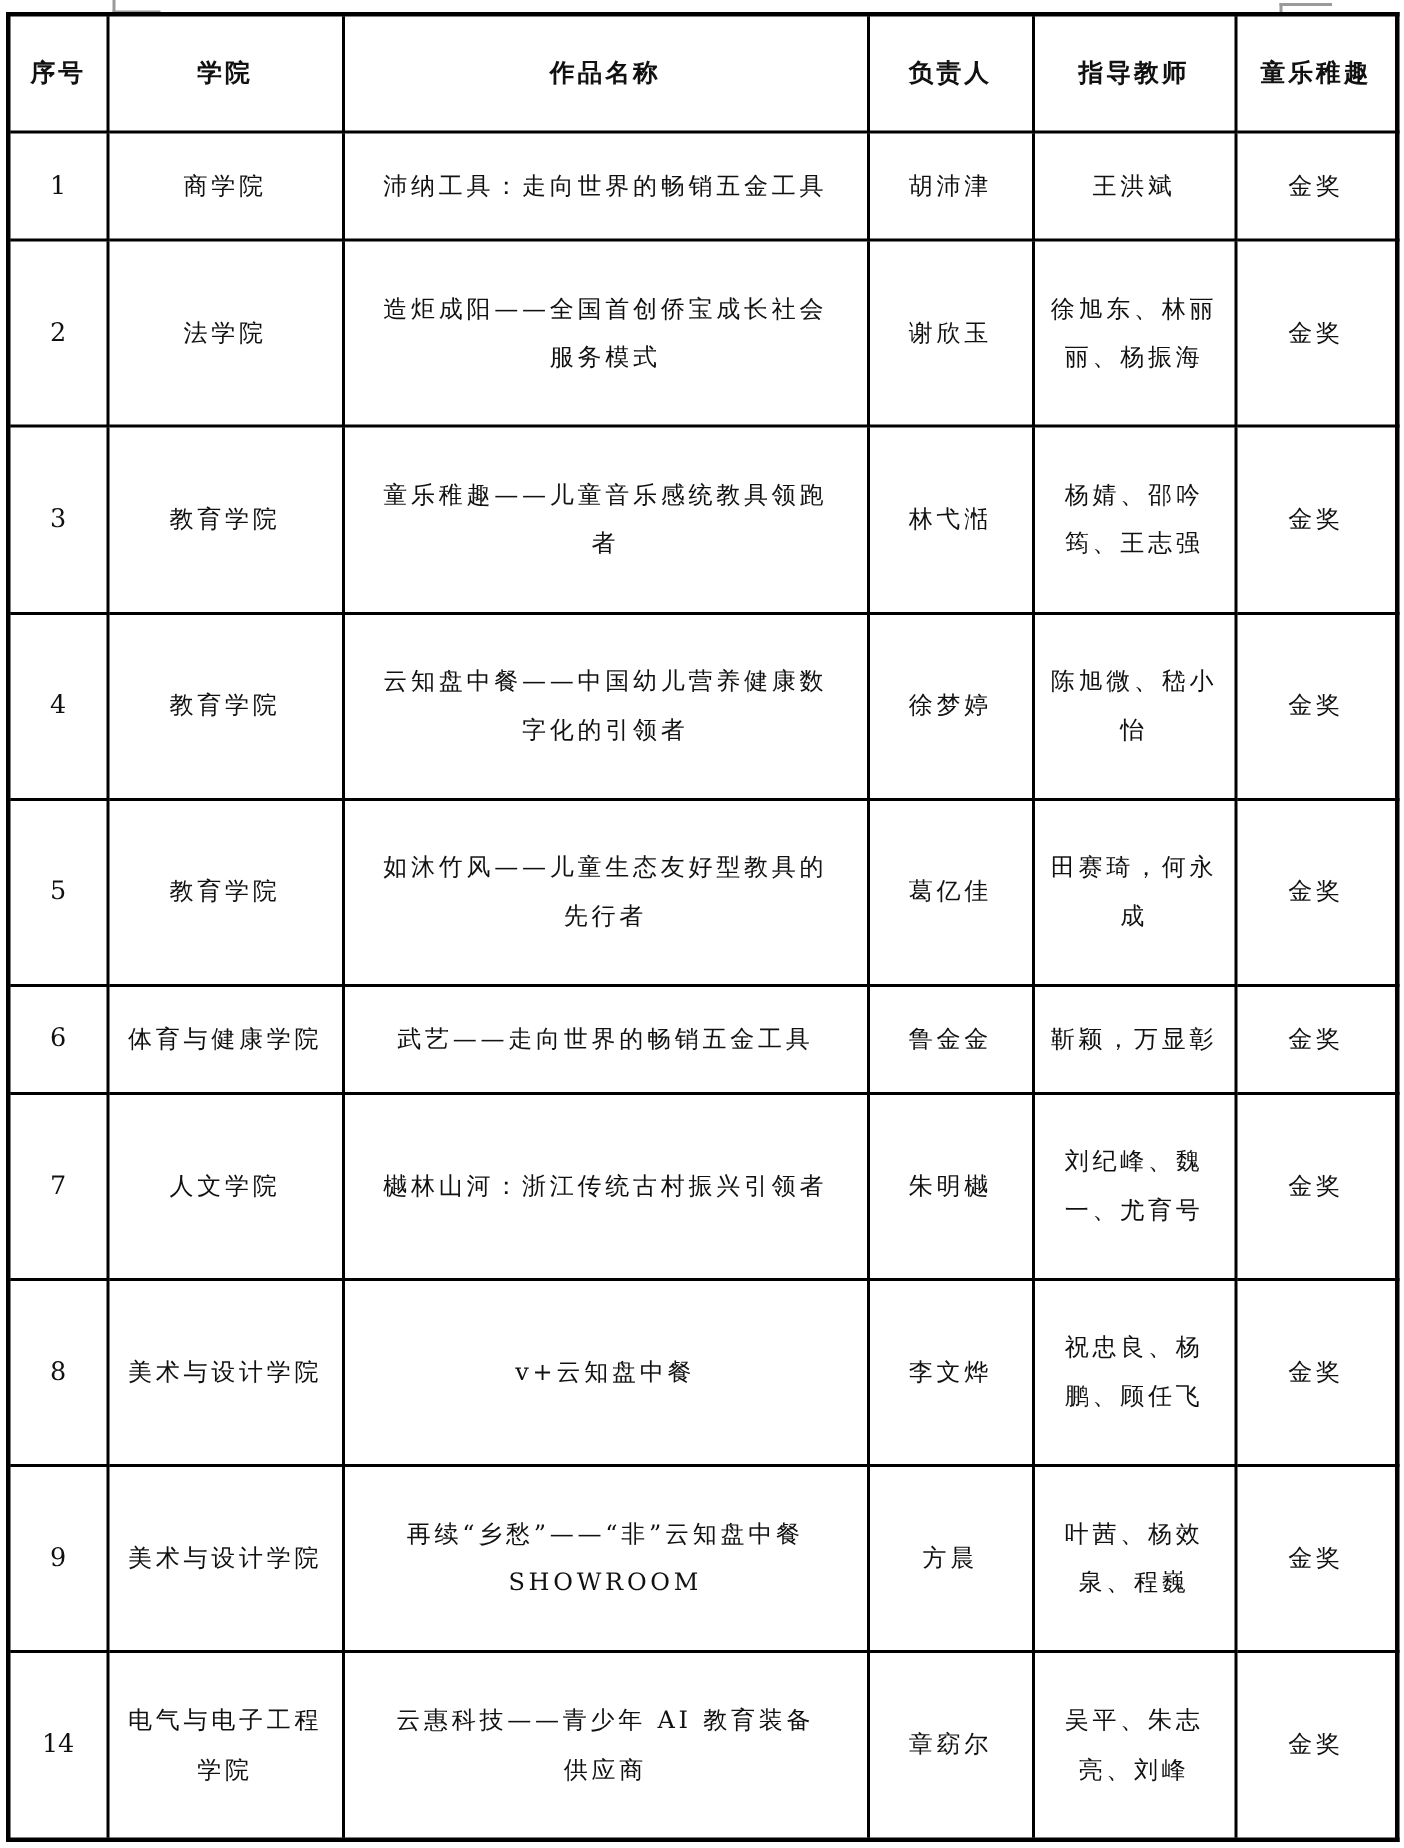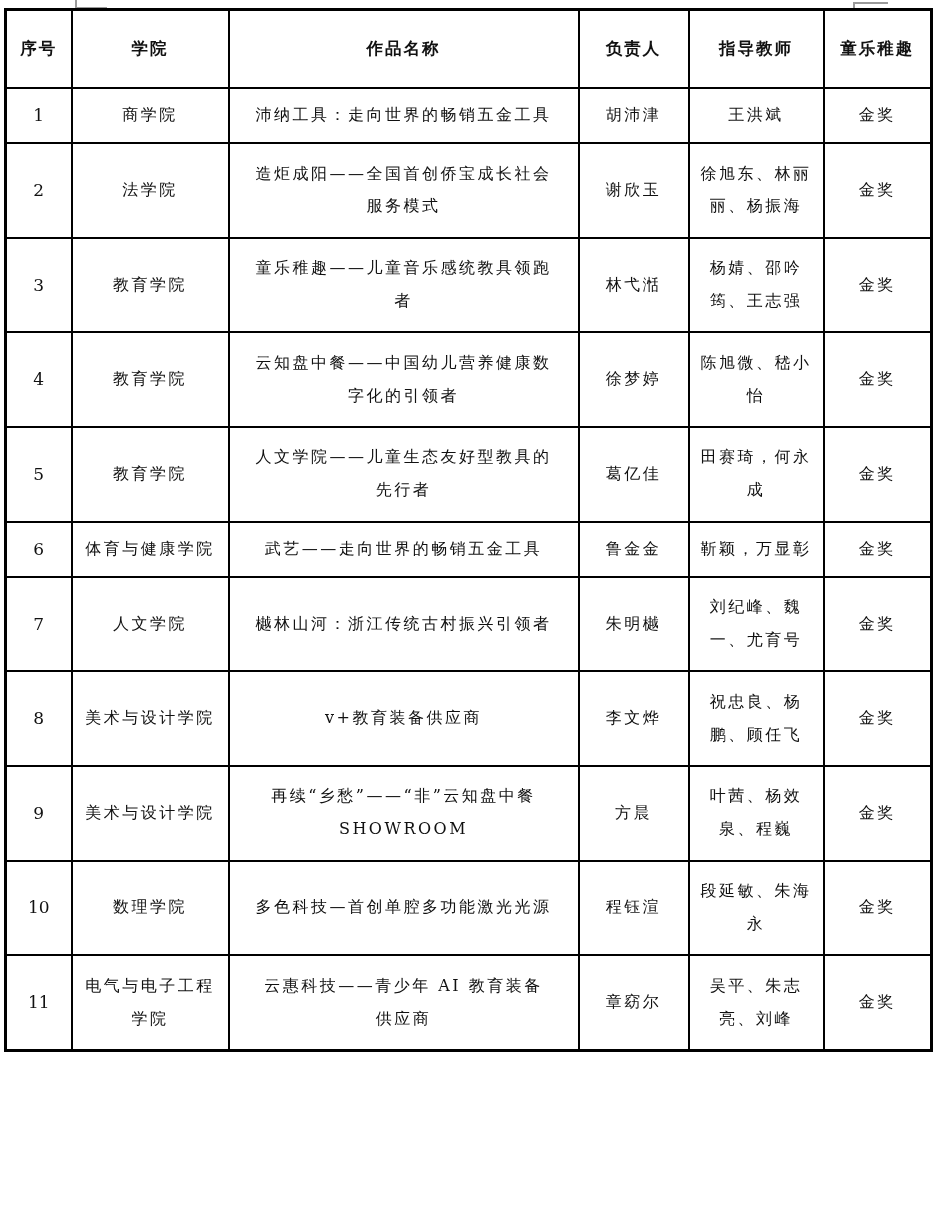--- a/index.html
+++ b/index.html
@@ -14,21 +14,21 @@
     background: #ffffff;
     font-family: "DejaVu Serif", "Liberation Serif", serif;
     color: #111111;
     overflow: hidden;
   }
   table.award-table {
     position: absolute;
     left: 4px;
     top: 8px;
     width: 926px;
-    height: 1044px;
+    height: 1220px;
     border-collapse: collapse;
     table-layout: fixed;
     border: 3px solid #000000;
     background: #ffffff;
   }
   .award-table th,
   .award-table td {
     border: 2px solid #000000;
     text-align: center;
     vertical-align: middle;
@@ -126,21 +126,21 @@
           <td class="num">4</td>
           <td>教育学院</td>
           <td class="title-cell">云知盘中餐——中国幼儿营养健康数字化的引领者</td>
           <td>徐梦婷</td>
           <td>陈旭微、嵇小怡</td>
           <td>金奖</td>
         </tr>
         <tr>
           <td class="num">5</td>
           <td>教育学院</td>
-          <td class="title-cell">人文学院——儿童生态友好型教具的先行者</td>
+          <td class="title-cell">如沐竹风——儿童生态友好型教具的先行者</td>
           <td>葛亿佳</td>
           <td>田赛琦，何永成</td>
           <td>金奖</td>
         </tr>
         <tr>
           <td class="num">6</td>
           <td>体育与健康学院</td>
           <td class="title-cell">武艺——走向世界的畅销五金工具</td>
           <td>鲁金金</td>
           <td>靳颖，万显彰</td>
@@ -150,43 +150,35 @@
           <td class="num">7</td>
           <td>人文学院</td>
           <td class="title-cell">樾林山河：浙江传统古村振兴引领者</td>
           <td>朱明樾</td>
           <td>刘纪峰、魏一、尤育号</td>
           <td>金奖</td>
         </tr>
         <tr>
           <td class="num">8</td>
           <td>美术与设计学院</td>
-          <td class="title-cell">v+教育装备供应商</td>
+          <td class="title-cell">v+云知盘中餐</td>
           <td>李文烨</td>
           <td>祝忠良、杨鹏、顾任飞</td>
           <td>金奖</td>
         </tr>
         <tr>
           <td class="num">9</td>
           <td>美术与设计学院</td>
           <td class="title-cell">再续“乡愁”——“非”云知盘中餐 SHOWROOM</td>
           <td>方晨</td>
           <td>叶茜、杨效泉、程巍</td>
           <td>金奖</td>
         </tr>
         <tr>
-          <td class="num">10</td>
-          <td>数理学院</td>
-          <td class="title-cell">多色科技—首创单腔多功能激光光源</td>
-          <td>程钰渲</td>
-          <td>段延敏、朱海永</td>
-          <td>金奖</td>
-        </tr>
-        <tr>
-          <td class="num">11</td>
+          <td class="num">14</td>
           <td>电气与电子工程学院</td>
           <td class="title-cell">云惠科技——青少年 AI 教育装备供应商</td>
           <td>章窈尔</td>
           <td>吴平、朱志亮、刘峰</td>
           <td>金奖</td>
         </tr>
       </tbody>
   </table>
 
 </div>

